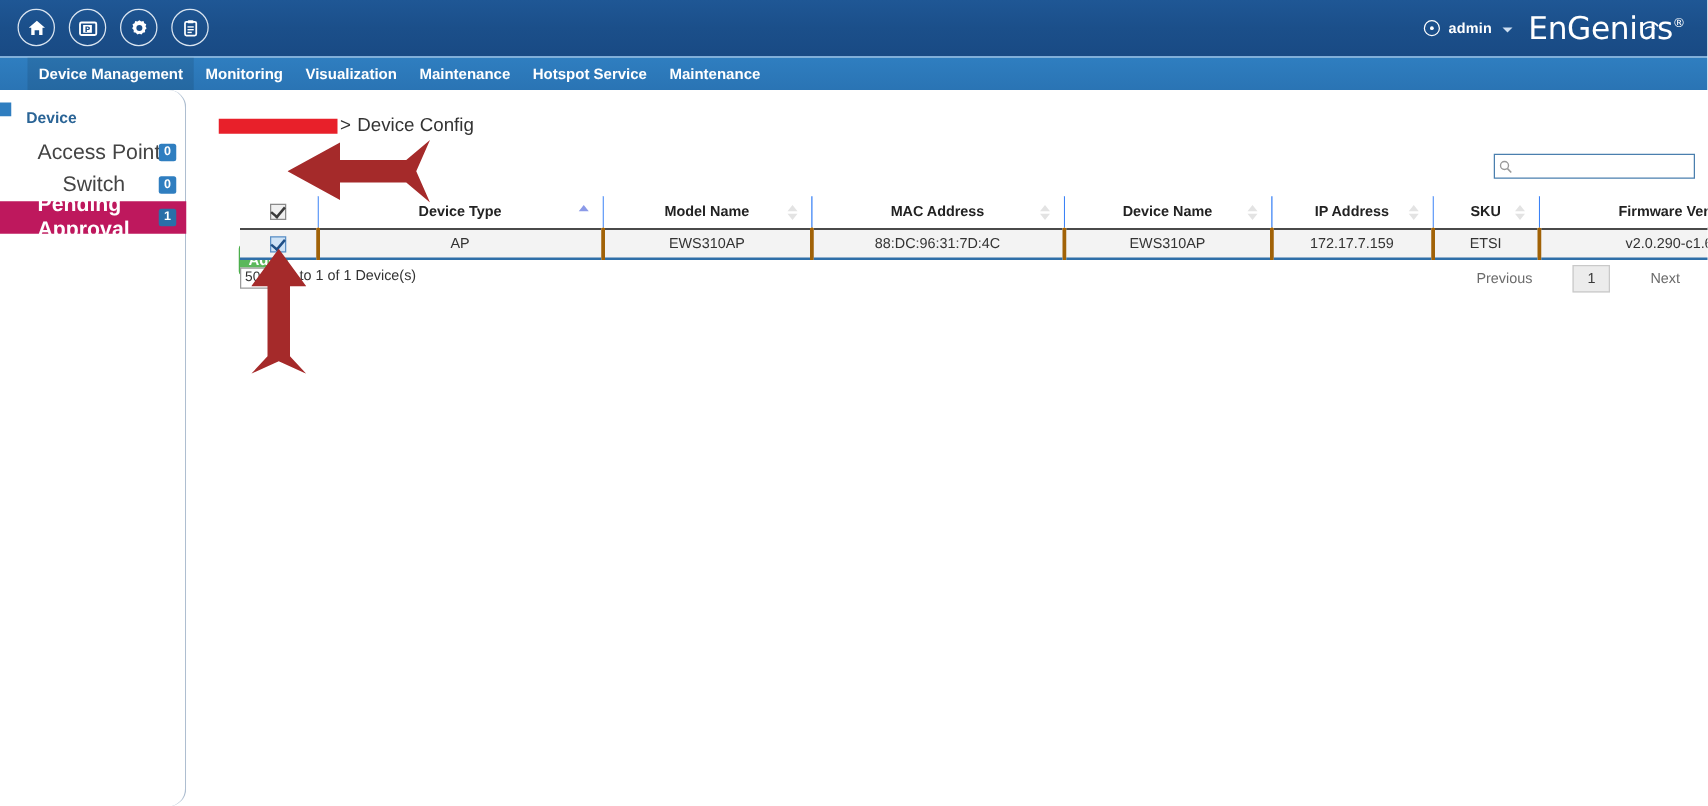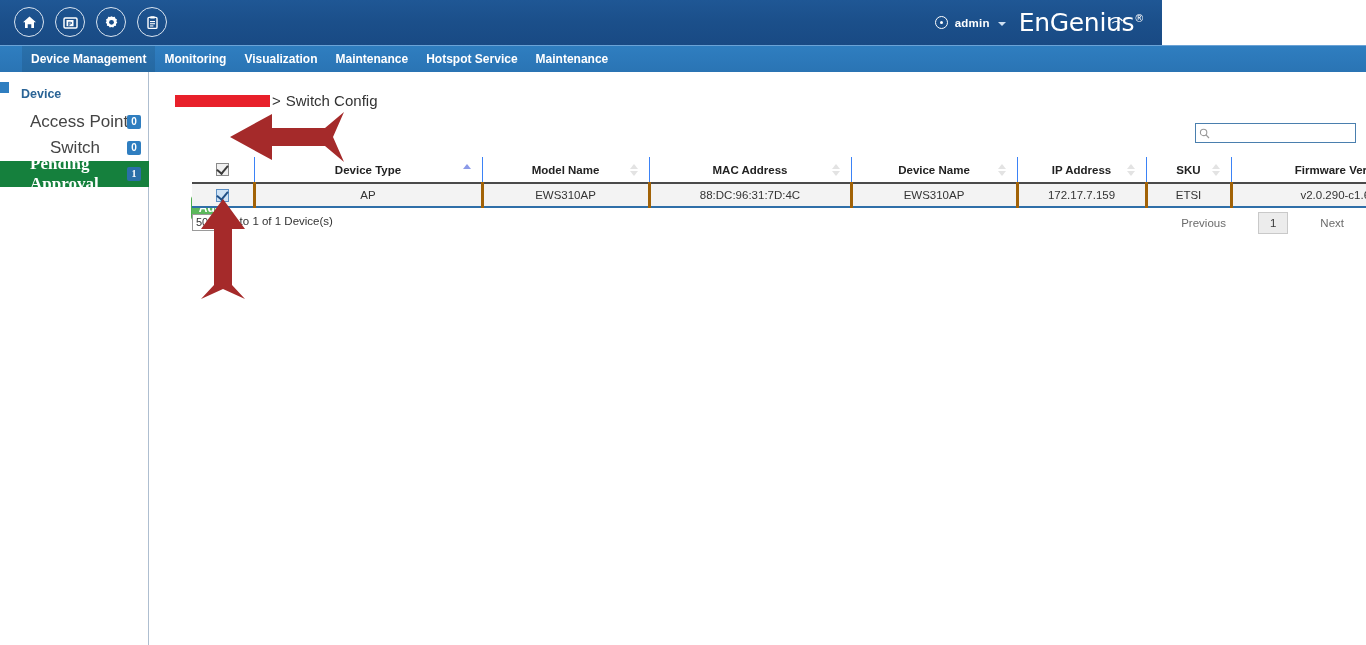--- a/index.html
+++ b/index.html
@@ -14,21 +14,21 @@
     font-size: 12px;
     color: #333333;
     overflow: hidden;
     position: relative;
   }
 
   
   .topbar {
     position: absolute;
     left: 0; top: 0;
-    width: 1162px; height: 45px;
+    width: 1366px; height: 45px;
     background: linear-gradient(to bottom, #1f5795 0%, #1b4f8a 50%, #194a84 100%);
   }
   .topbar-icons {
     position: absolute;
     left: 14px; top: 7px;
     display: flex;
     gap: 11px;
   }
   .circle-icon {
     width: 30px; height: 30px;
@@ -123,20 +123,21 @@
   }
 
   
   .sidebar {
     position: absolute;
     left: 0; top: 72px;
     width: 149px; height: 573px;
     background: #ffffff;
     border-right: 1px solid #aebed0;
     box-sizing: border-box;
+    border-radius: 14px;
   }
   .side-marker {
     position: absolute;
     left: 0; top: 10px;
     width: 9px; height: 11px;
     background: #2f7ec0;
   }
   .side-group-title {
     position: absolute;
     left: 21px; top: 15px;
@@ -166,22 +167,21 @@
     padding: 0 3px;
     text-align: center;
     background: #2f7ec0;
     color: #ffffff;
     font-size: 10px;
     font-weight: bold;
     border-radius: 2px;
     box-sizing: border-box;
   }
   .side-item.selected {
-    background: #15803d;
-    font-family: Liberation Serif, serif;
+    background: #be185d;
   }
   .side-item.selected .lbl {
     color: #ffffff;
     font-weight: bold;
   }
   .side-item.selected .badge {
     background: #2a6fa8;
   }
 
   
@@ -475,21 +475,21 @@
     <span class="lbl">Pending Approval</span>
     <span class="badge">1</span>
   </div>
 </div>
 
 <div class="content">
 
   <div class="breadcrumb">
     <span class="redaction"></span>
     <span>&gt;</span>
-    <span style="margin-left:5px;">Switch Config</span>
+    <span style="margin-left:5px;">Device Config</span>
   </div>
 
   <div class="add-button">Add</div>
 
   <div class="search-wrap">
     <span class="search-icon-box">
       <svg width="11" height="11" viewBox="0 0 11 11">
         <circle cx="4.6" cy="4.4" r="3.2" fill="none" stroke="#9a9a9a" stroke-width="1.1"></circle>
         <line x1="7" y1="6.9" x2="10" y2="10" stroke="#9a9a9a" stroke-width="1.3"></line>
       </svg>

